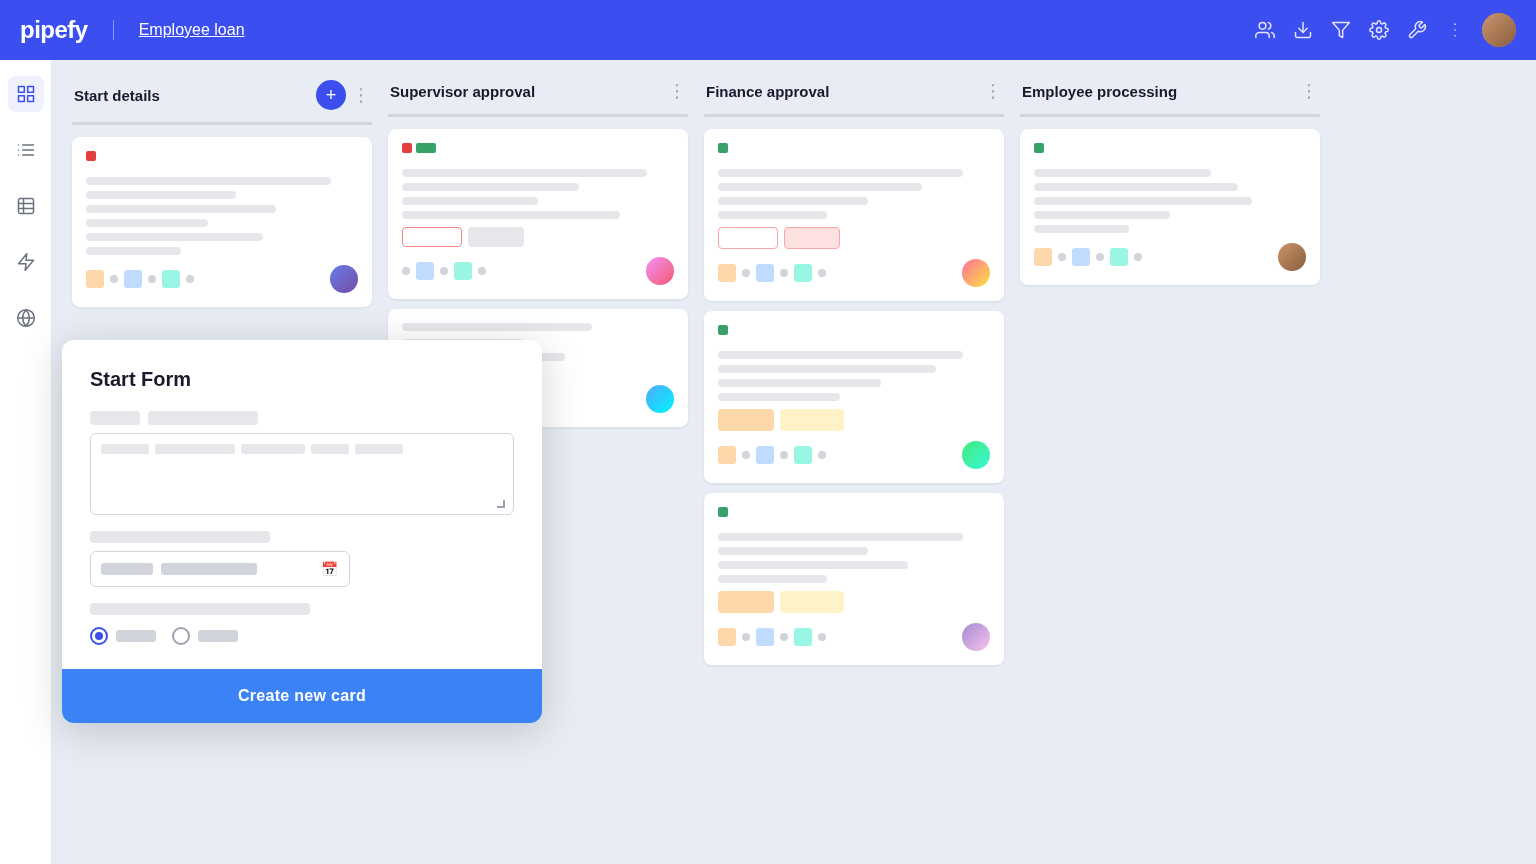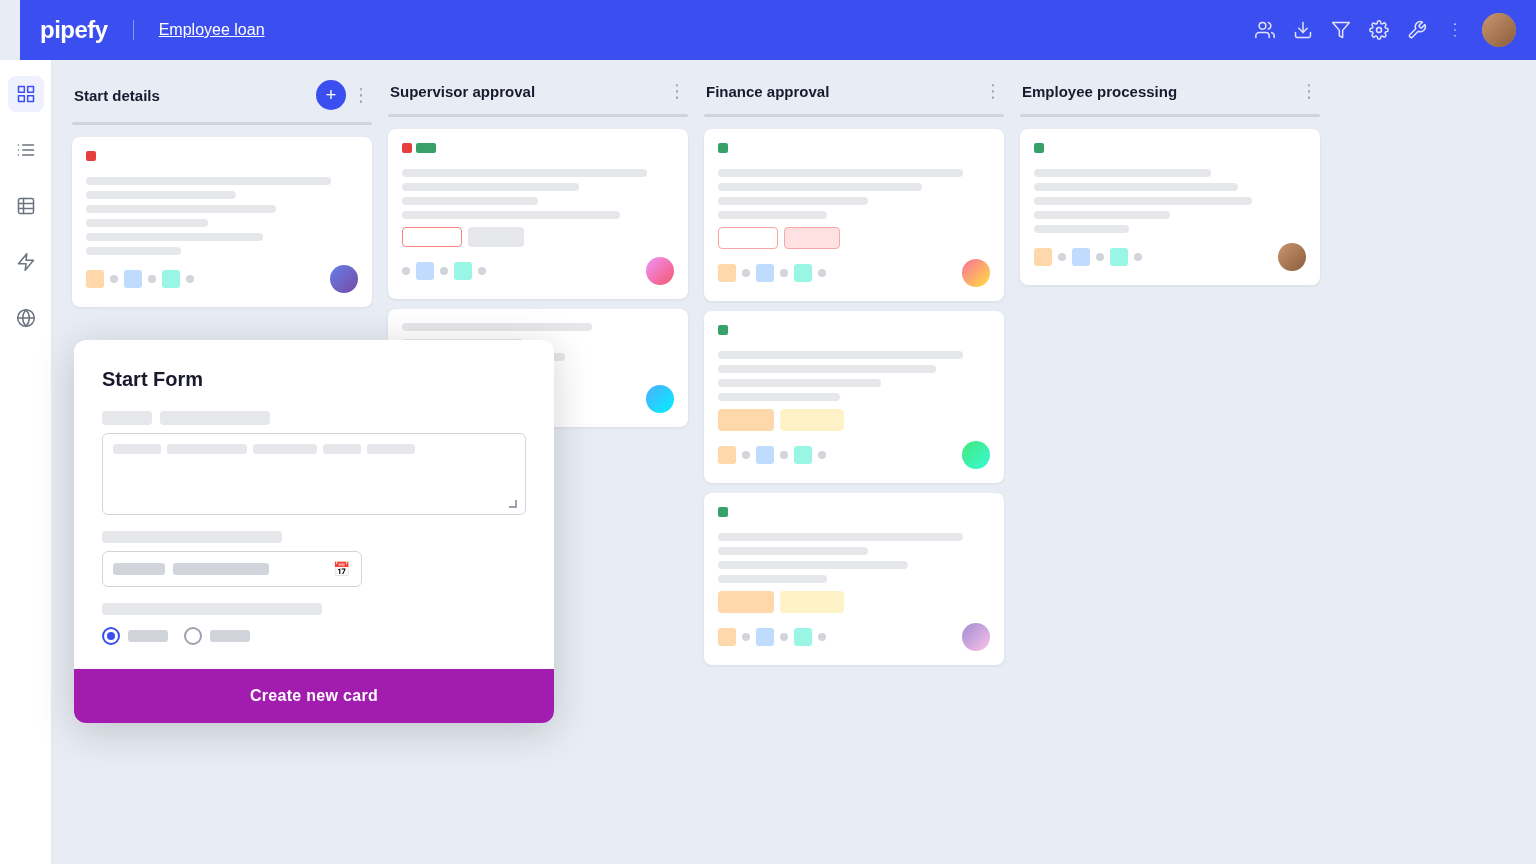--- a/index.html
+++ b/index.html
@@ -14,21 +14,20 @@
 
     
     .topbar {
       background: #3B4EF0;
       height: 60px;
       display: flex;
       align-items: center;
       padding: 0 20px;
       position: relative;
       z-index: 10;
-      margin-left: 20px;
     }
     .topbar-logo {
       display: flex;
       align-items: center;
       gap: 10px;
       color: white;
     }
     .logo-text {
       font-size: 24px;
       font-weight: 700;
@@ -273,21 +272,21 @@
     .av2 { background: linear-gradient(135deg, #f093fb 0%, #f5576c 100%); }
     .av3 { background: linear-gradient(135deg, #4facfe 0%, #00f2fe 100%); }
     .av4 { background: linear-gradient(135deg, #43e97b 0%, #38f9d7 100%); }
     .av5 { background: linear-gradient(135deg, #fa709a 0%, #fee140 100%); }
     .av6 { background: linear-gradient(135deg, #a18cd1 0%, #fbc2eb 100%); }
     .av8 { background: linear-gradient(135deg, #c9956e 0%, #8b5e3c 100%); }
 
     
     .modal-overlay {
       position: absolute;
-      left: 64px;
+      left: 52px;
       top: 60px;
       width: 480px;
       bottom: 0;
       background: transparent;
       z-index: 100;
       pointer-events: none;
     }
     .start-form-modal {
       position: absolute;
       left: 10px;
@@ -350,21 +349,21 @@
     }
     .radio-btn-inactive {
       width: 18px;
       height: 18px;
       border-radius: 50%;
       border: 2px solid #9ca3af;
       background: white;
     }
 
     .form-footer {
-      background: #a21caf;
+      background: #3b82f6;
       padding: 18px 32px;
       display: flex;
       align-items: center;
       justify-content: center;
     }
     .form-submit-btn {
       background: transparent;
       border: none;
       color: white;
       font-size: 16px;

